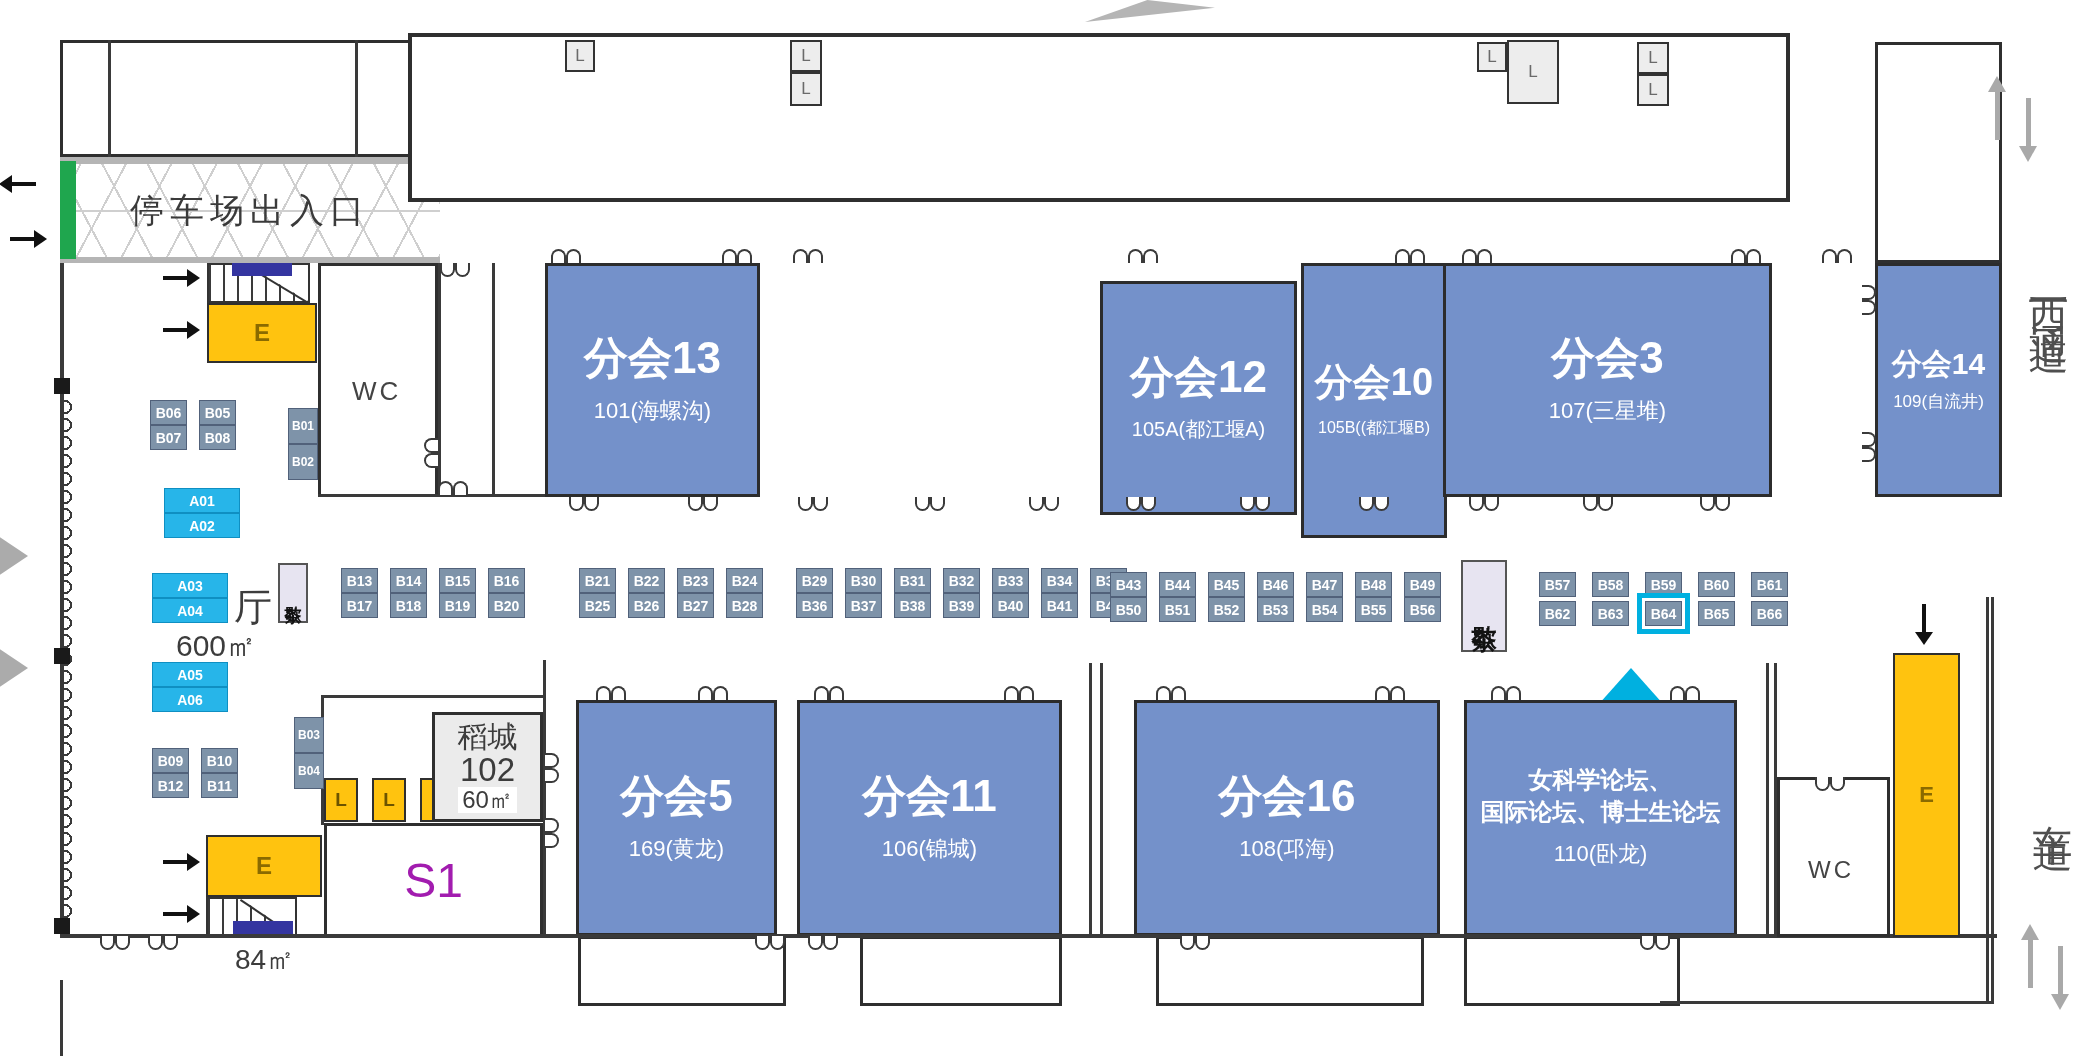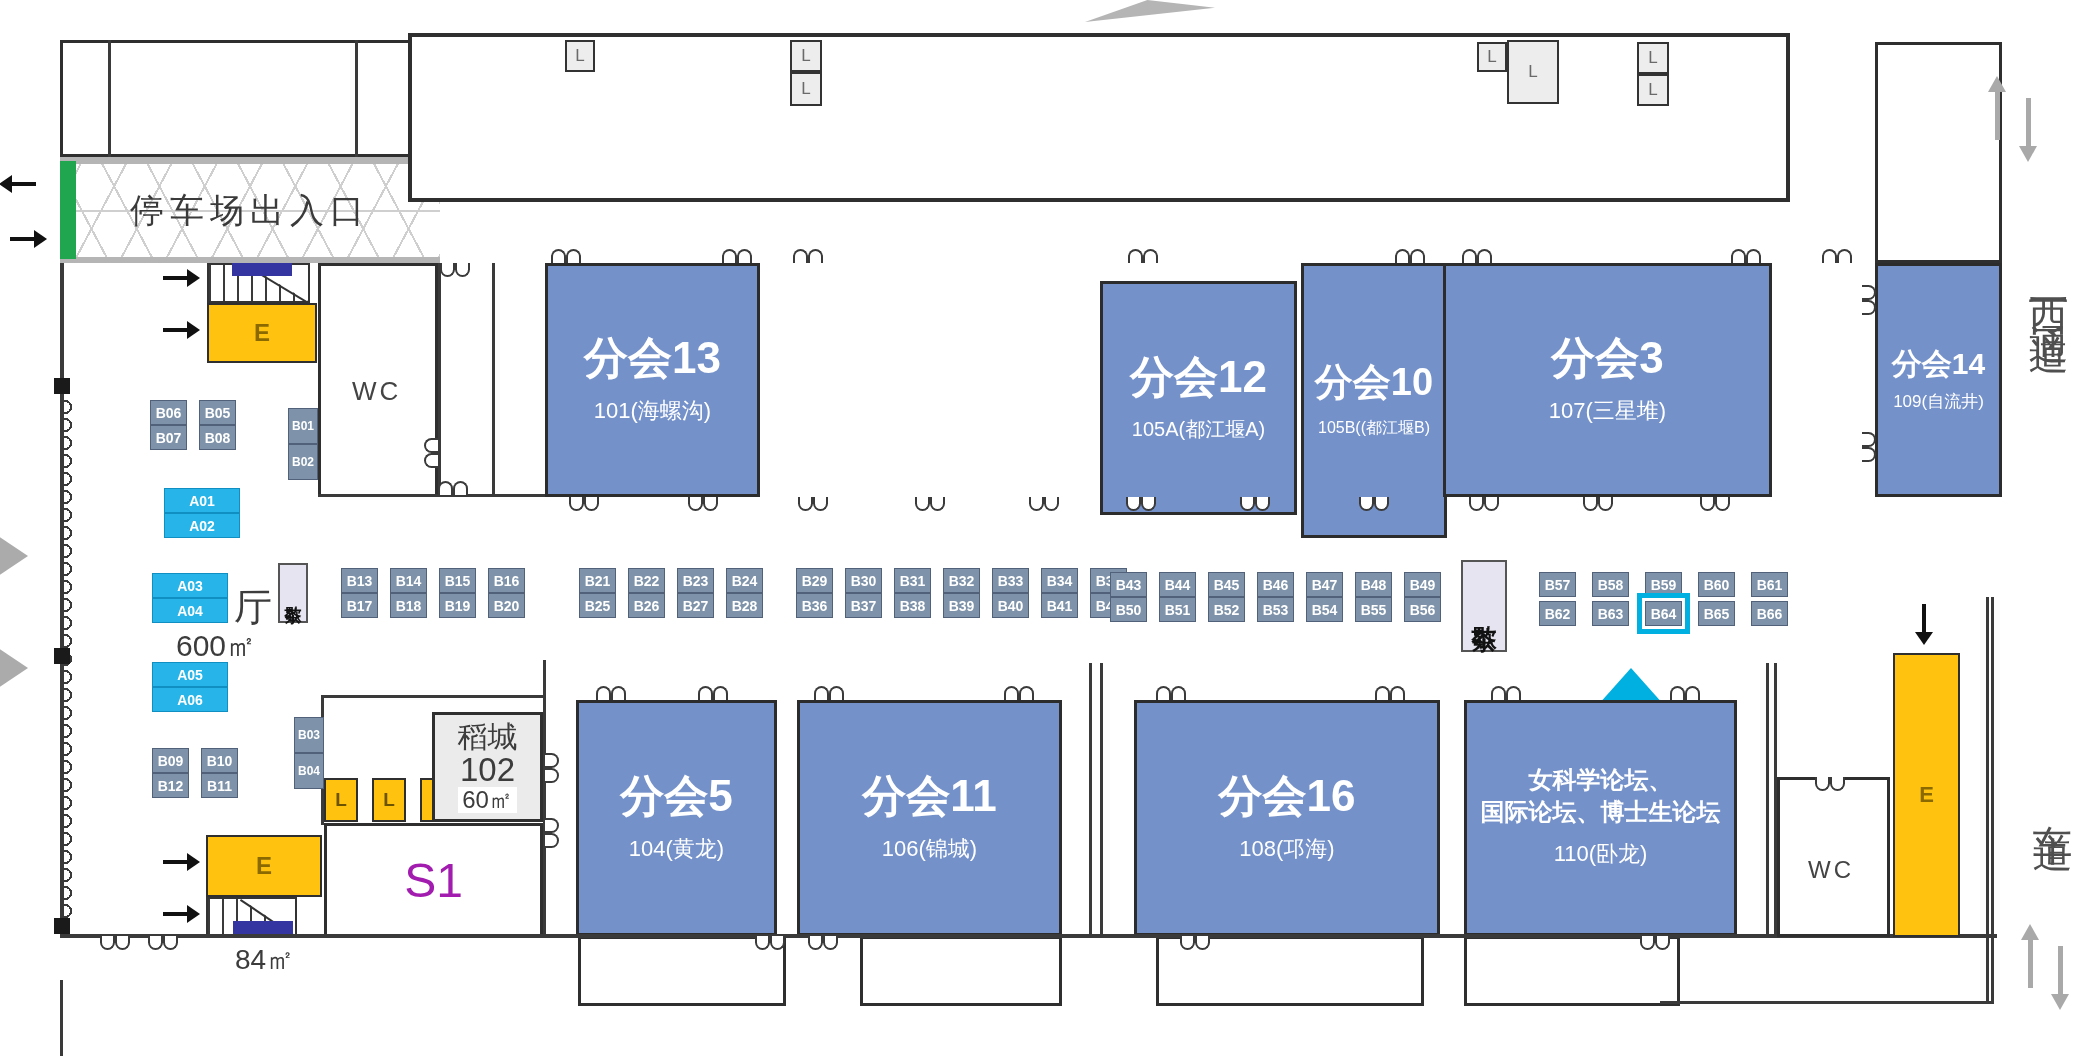--- a/index.html
+++ b/index.html
@@ -357,21 +357,21 @@
     <div class="cover"></div>
       <div class="dline" style="width:66px;transform:rotate(34deg);"></div>
   </div>
   <div class="ibar" style="left:233px;top:921px;width:60px;height:14px;"></div>
   <div class="arrR" style="left:163px;top:860px;"></div>
   <div class="arrR" style="left:163px;top:912px;"></div>
   <div class="lbl" style="left:235px;top:941px;font-size:28px;">84㎡</div>
 
   <div class="room" style="left:576px;top:700px;width:201px;height:236px;">
     <span class="t">分会5</span>
-    <span class="s">104(黄龙)</span>
+    <span class="s">169(黄龙)</span>
   </div>
   <div class="room" style="left:797px;top:700px;width:265px;height:236px;">
     <span class="t">分会11</span>
     <span class="s">106(锦城)</span>
   </div>
   <div class="room" style="left:1134px;top:700px;width:306px;height:236px;">
     <span class="t">分会16</span>
     <span class="s">108(邛海)</span>
   </div>
   <div class="room" style="left:1464px;top:700px;width:273px;height:236px;">

